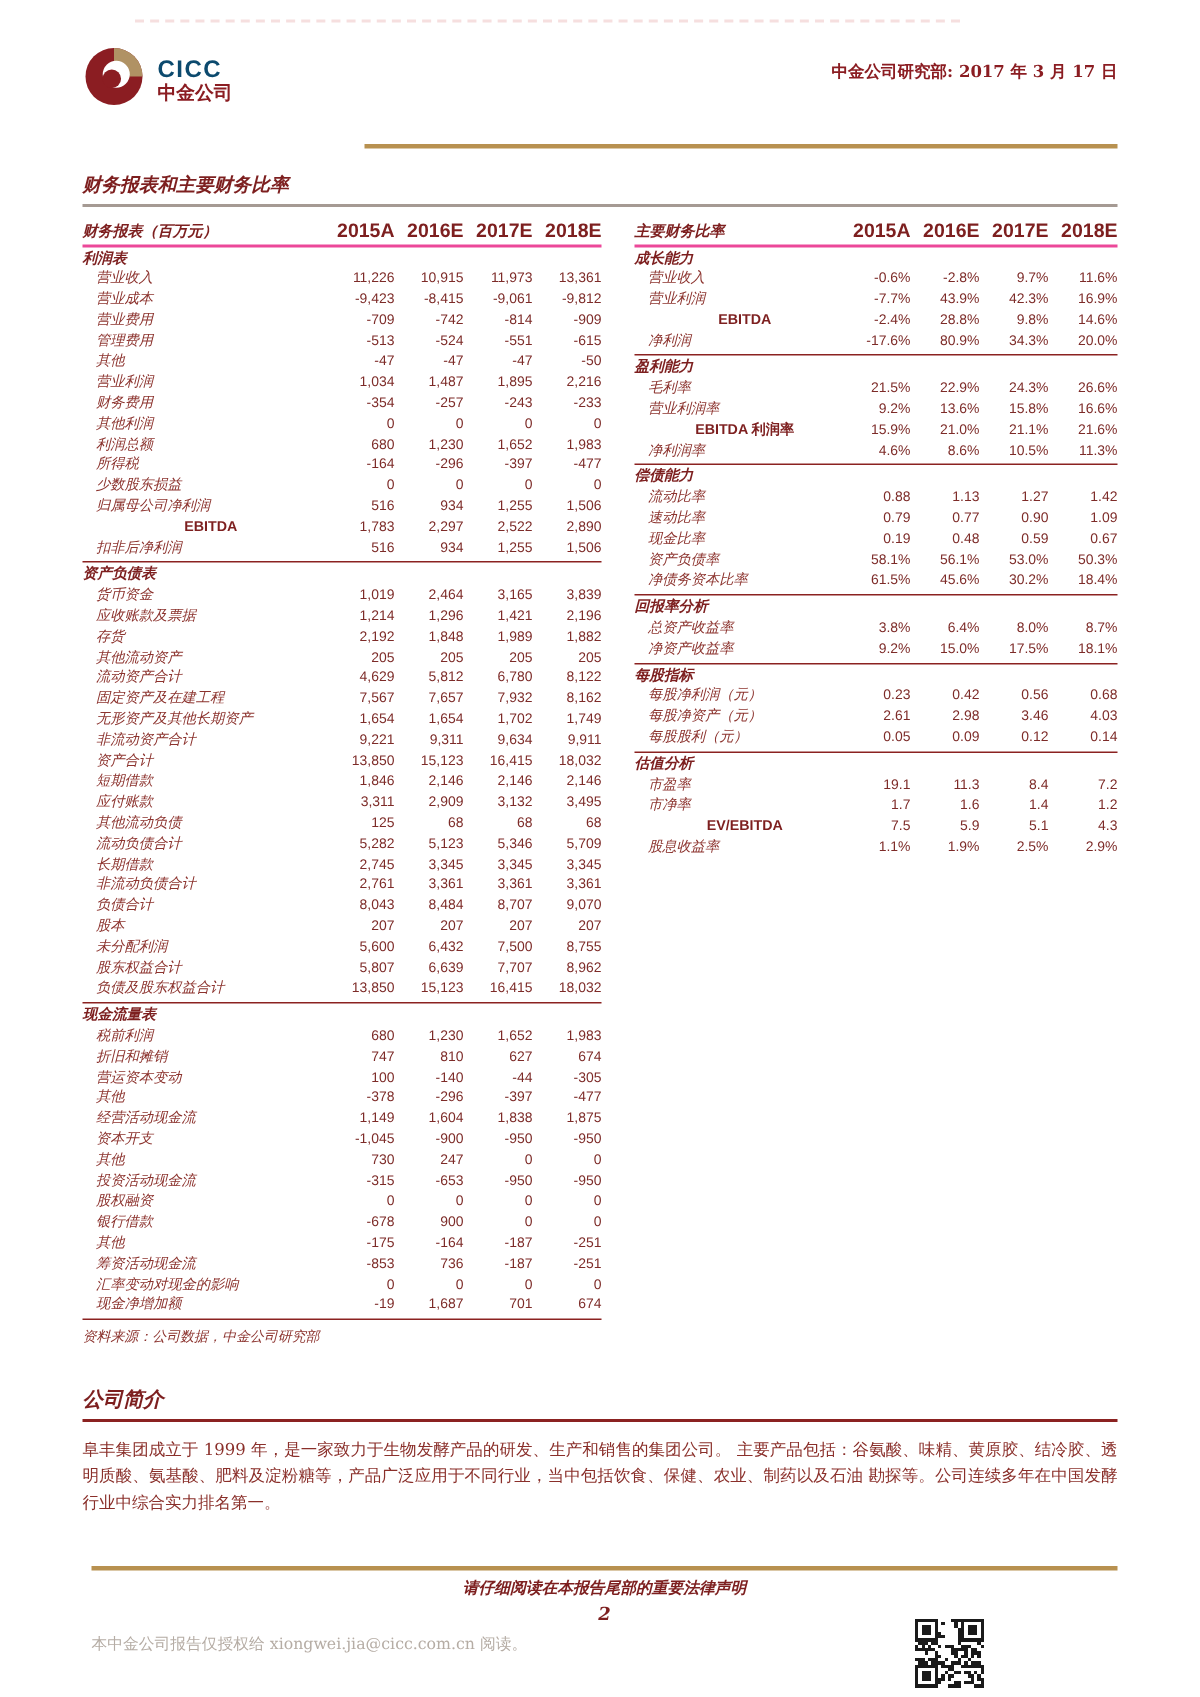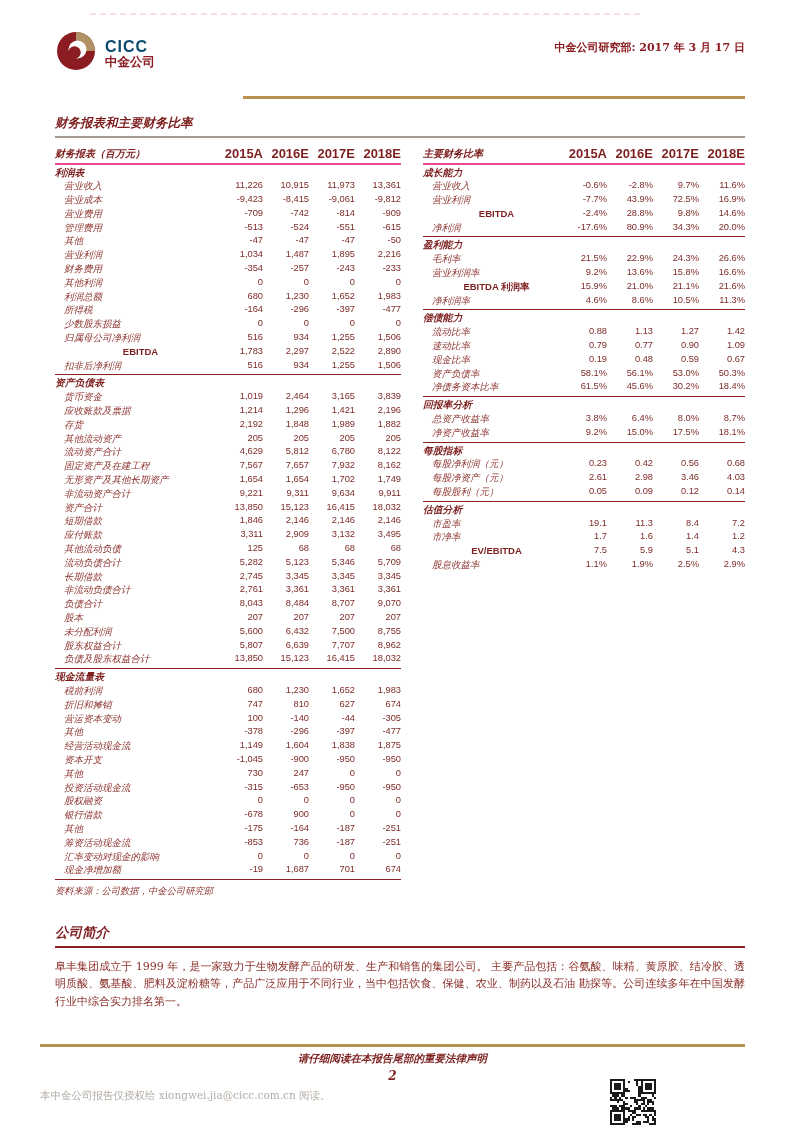--- a/index.html
+++ b/index.html
@@ -45,21 +45,21 @@
 
   
   .profile{margin:26px 55px 0 55px;}
   .profile-title{font-family:"DejaVu Serif",serif;font-style:italic;font-weight:bold;
                  font-size:13.5px;color:#7d1f1f;}
   .profile-rule{height:1.5px;background:#8b2221;margin-top:4px;}
   .profile p{margin:10px 0 0 0;font-family:"DejaVu Serif",serif;font-size:11px;
              color:#8a2f2a;line-height:17.5px;text-align:justify;}
 
   
-  .footer{position:absolute;left:40px;right:55px;top:1044px;}
+  .footer{position:absolute;left:61px;right:55px;top:1044px;}
   .footer-gold{height:2.5px;background:#b89150;}
   .legal{text-align:center;margin-top:5px;font-family:"DejaVu Serif",serif;font-style:italic;
          font-weight:bold;font-size:10.5px;color:#7d1f1f;}
   .pagenum{text-align:center;margin-top:3px;font-weight:bold;font-size:12px;color:#7d1f1f;
            font-family:"DejaVu Serif",serif;font-style:italic;}
   .auth{margin-top:6px;font-family:"DejaVu Serif",serif;font-size:10.5px;color:#b5aca4;}
   .qr{position:absolute;right:89px;top:34px;}
 </style>
 </head>
 <body>
@@ -465,21 +465,21 @@
               <span class="rlabel">营业收入</span>
               <span class="rval">-0.6%</span>
               <span class="rval">-2.8%</span>
               <span class="rval">9.7%</span>
               <span class="rval">11.6%</span>
             </div>
             <div class="srow">
               <span class="rlabel">营业利润</span>
               <span class="rval">-7.7%</span>
               <span class="rval">43.9%</span>
-              <span class="rval">72.5%</span>
+              <span class="rval">42.3%</span>
               <span class="rval">16.9%</span>
             </div>
             <div class="srow boldlabel">
               <span class="rlabel">EBITDA</span>
               <span class="rval">-2.4%</span>
               <span class="rval">28.8%</span>
               <span class="rval">9.8%</span>
               <span class="rval">14.6%</span>
             </div>
             <div class="srow">

